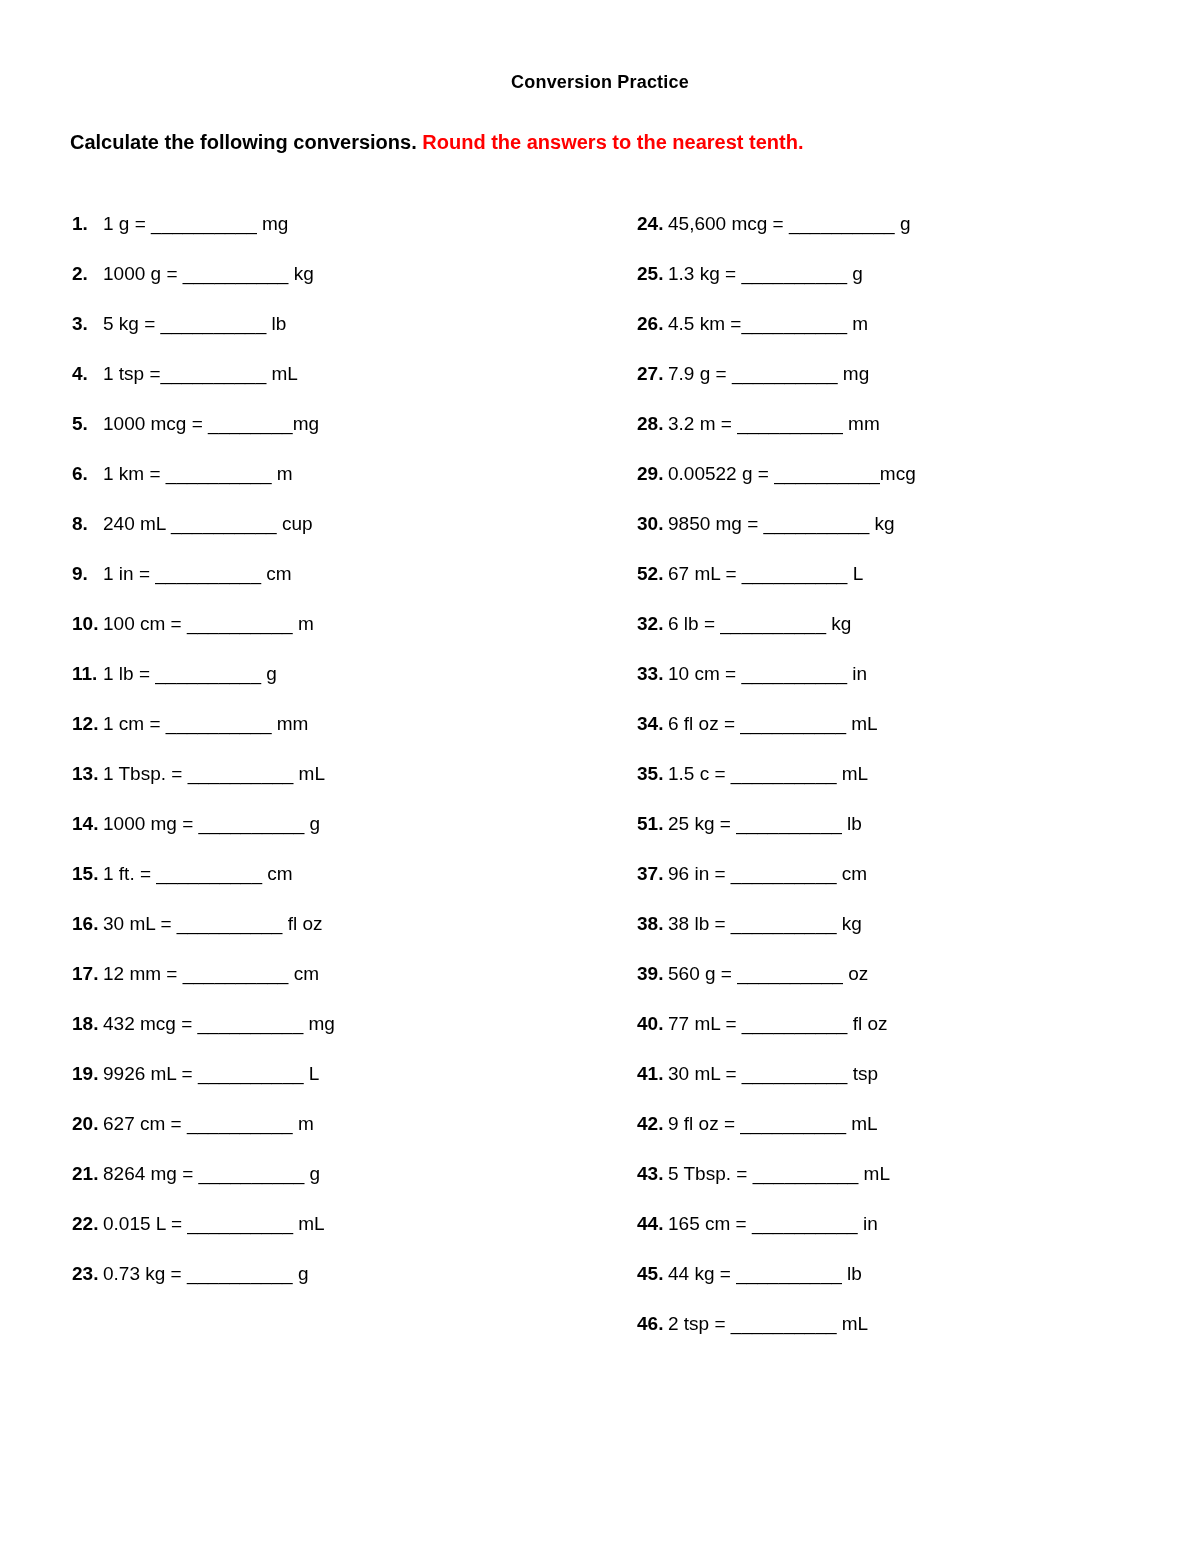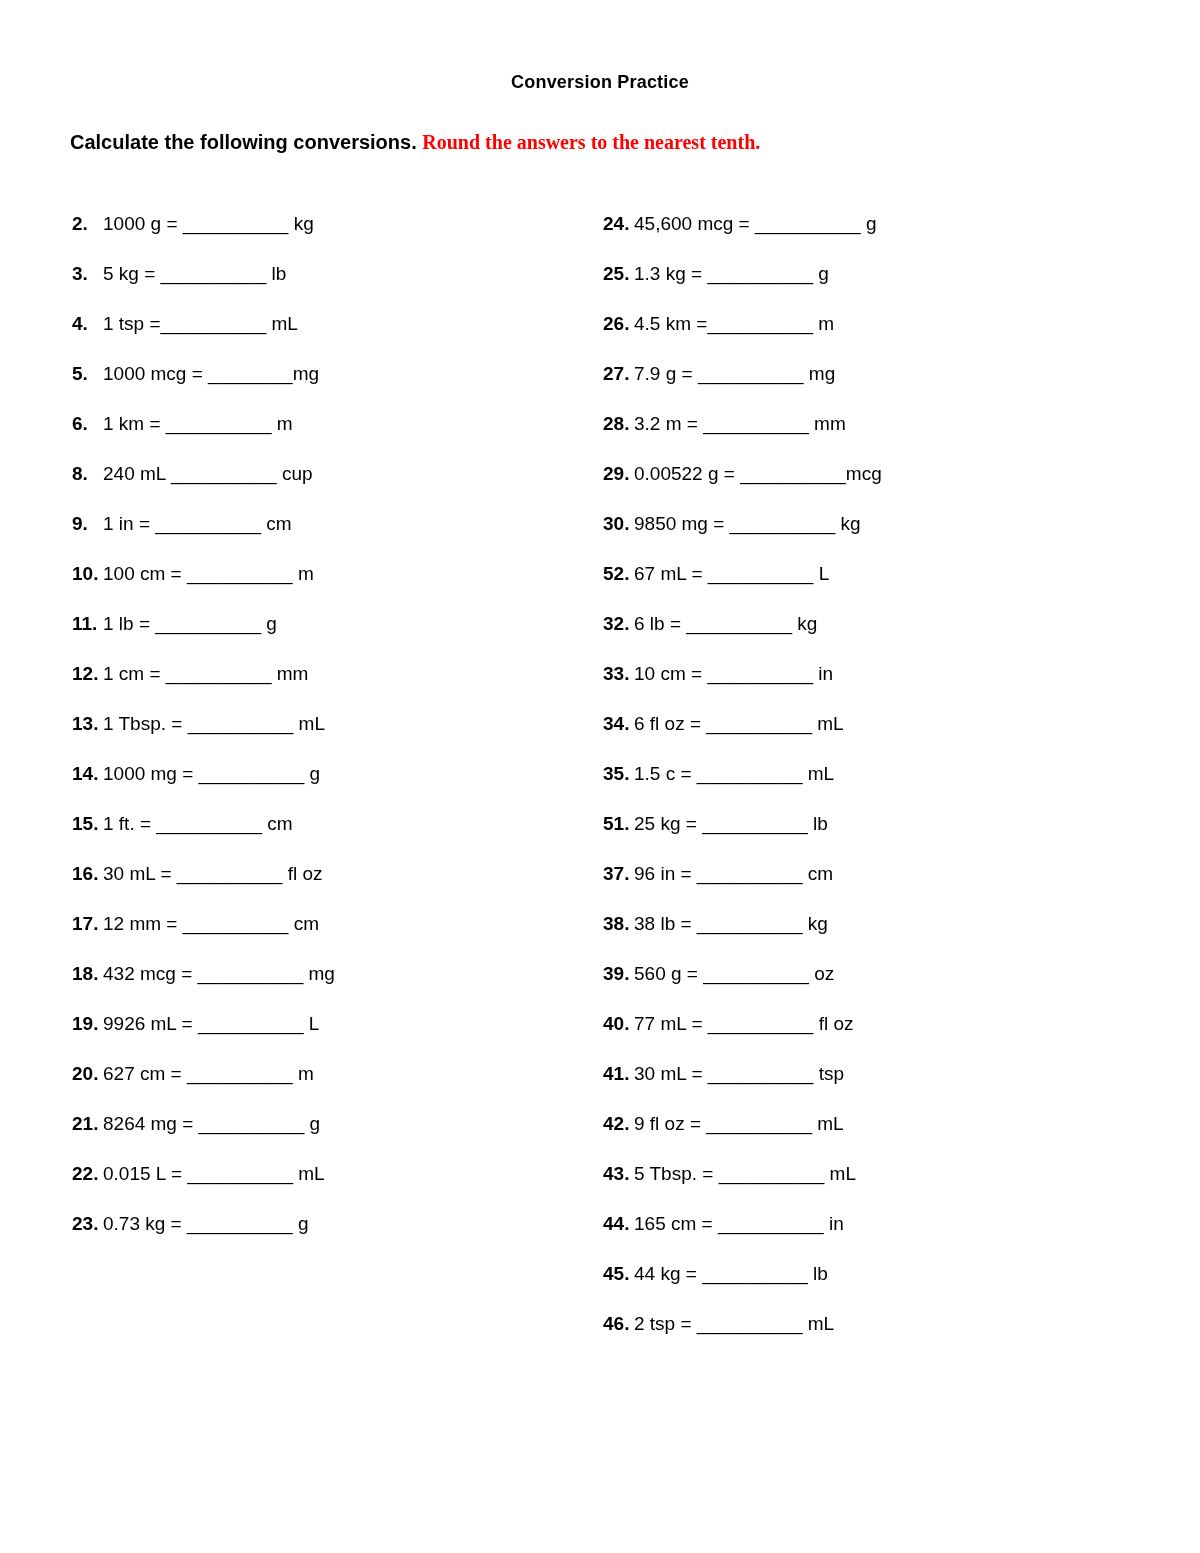--- a/index.html
+++ b/index.html
@@ -20,47 +20,48 @@
     font-weight: 700;
     letter-spacing: 0.2px;
   }
   .instructions {
     position: absolute;
     left: 70px; top: 131px;
     font-size: 20px;
     font-weight: 700;
     white-space: pre;
   }
-  .instructions .highlight { color: var(--red); font-family: Liberation Serif, serif; }
+  .instructions .highlight { color: var(--red); }
   .col {
     position: absolute;
     top: 212px;
     font-size: 19px;
     line-height: 24px;
   }
   .col-left  { left: 72px; }
-  .col-right { left: 603px; }
+  .col-right { left: 637px; }
   .row { height: 50px; white-space: pre; }
   .num {
     font-weight: 700;
     display: inline-block;
     min-width: 31px;
   }
   .ptext { font-weight: 400; }
 </style>
 </head>
 <body>
 
 <div>
 
   <div class="page-title">Conversion Practice</div>
 
   <div class="instructions"><span>Calculate the following conversions. </span><span class="highlight">Round the answers to the nearest tenth.</span></div>
 
   <div class="col col-left">
+      <div class="row"><span class="num">1.</span><span class="ptext">1 g = __________ mg</span></div>
       <div class="row"><span class="num">2.</span><span class="ptext">1000 g = __________ kg</span></div>
       <div class="row"><span class="num">3.</span><span class="ptext">5 kg = __________ lb</span></div>
       <div class="row"><span class="num">4.</span><span class="ptext">1 tsp =__________ mL</span></div>
       <div class="row"><span class="num">5.</span><span class="ptext">1000 mcg = ________mg</span></div>
       <div class="row"><span class="num">6.</span><span class="ptext">1 km = __________ m</span></div>
       <div class="row"><span class="num">8.</span><span class="ptext">240 mL __________ cup</span></div>
       <div class="row"><span class="num">9.</span><span class="ptext">1 in = __________ cm</span></div>
       <div class="row"><span class="num">10.</span><span class="ptext">100 cm = __________ m</span></div>
       <div class="row"><span class="num">11.</span><span class="ptext">1 lb = __________ g</span></div>
       <div class="row"><span class="num">12.</span><span class="ptext">1 cm = __________ mm</span></div>

